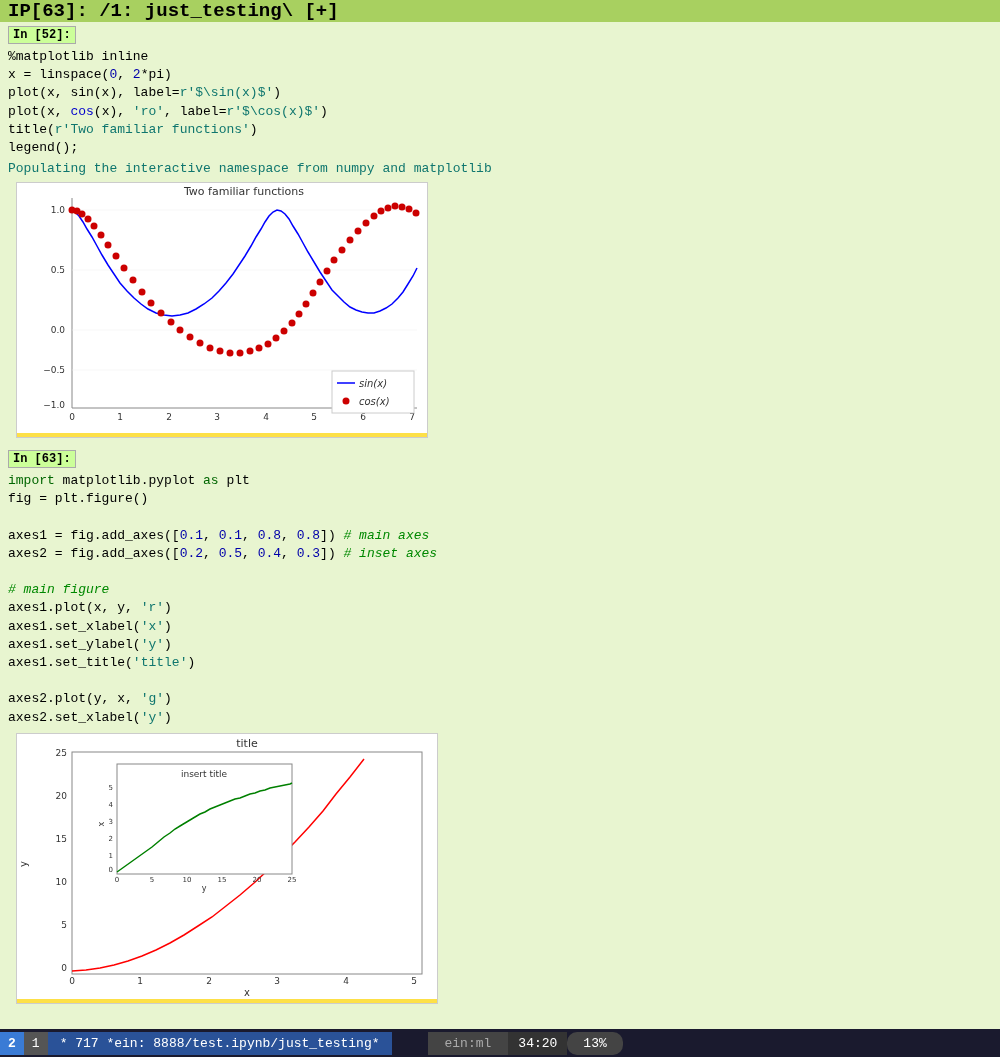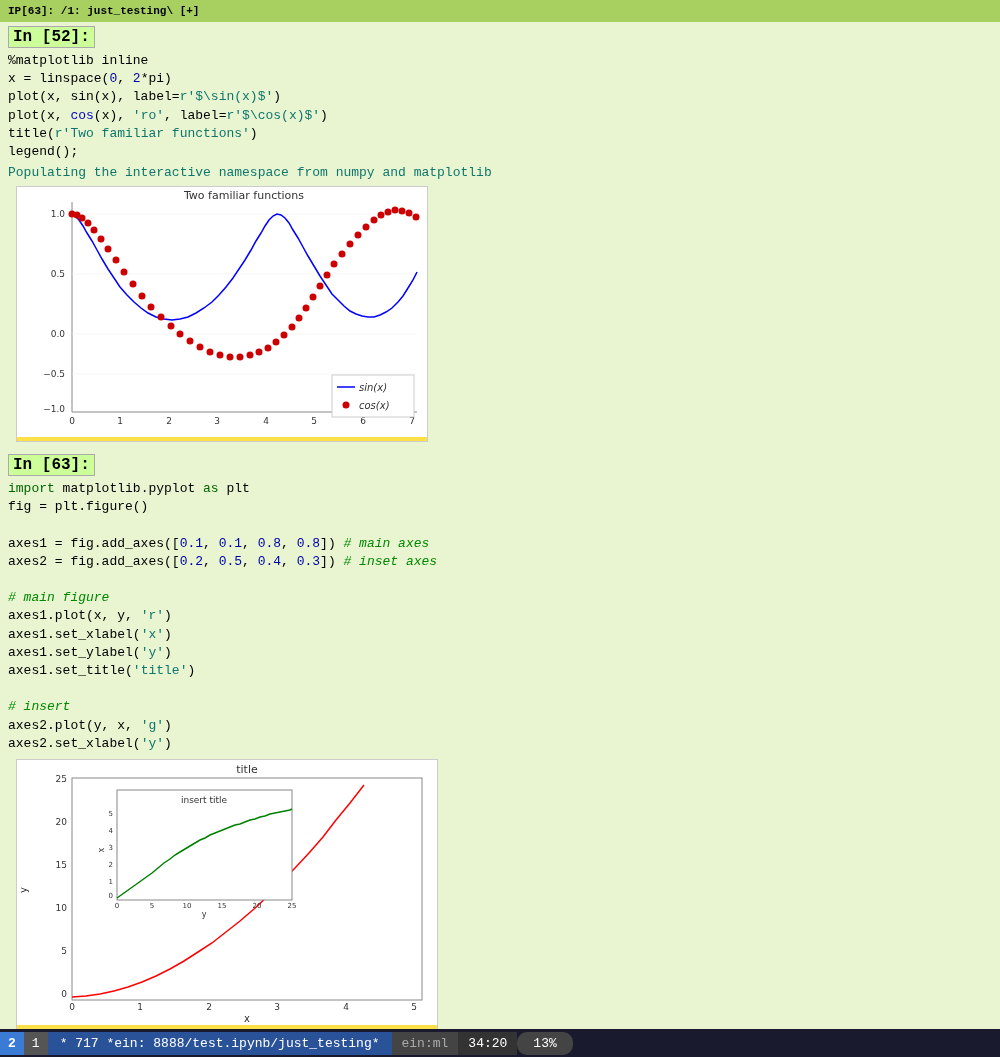--- a/index.html
+++ b/index.html
@@ -11,21 +11,21 @@
       height: 1057px;
       overflow: hidden;
       position: relative;
     }
 
     
     #title-bar {
       background-color: #a8d060;
       color: #000;
       padding: 3px 8px;
-      font-size: 11px;
+      font-size: 19px;
       font-weight: bold;
       height: 22px;
       display: flex;
       align-items: center;
     }
 
     
     #notebook {
       background-color: #e8f5d0;
       padding: 0;
@@ -39,21 +39,21 @@
     }
 
     .cell-in-label {
       color: #000;
       background-color: #ccff99;
       display: inline-block;
       padding: 1px 4px;
       margin-bottom: 2px;
       border: 1px solid #aaa;
       font-weight: bold;
-      font-size: 16px;
+      font-size: 12px;
     }
 
     .code-block {
       background-color: #e8f5d0;
       padding: 2px 0;
       line-height: 1.4;
     }
 
     
     .kw { color: #006600; font-weight: normal; } 
@@ -107,21 +107,22 @@
     .status-file {
       background-color: #2a5298;
       color: #fff;
       padding: 4px 12px;
       flex: 1;
     }
 
     .status-mode {
       background-color: #444;
       color: #aaa;
-      padding: 4px 10px;
+      padding: 4px 17px;
+      margin-left: 36px;
     }
 
     .status-pos {
       background-color: #333;
       color: #fff;
       padding: 4px 10px;
     }
 
     .status-pct {
       background-color: #444;
@@ -255,21 +256,20 @@
       <div>&nbsp;</div>
       <div><span class="plain">axes1 = fig.add_axes([</span><span class="num">0.1</span><span class="plain">, </span><span class="num">0.1</span><span class="plain">, </span><span class="num">0.8</span><span class="plain">, </span><span class="num">0.8</span><span class="plain">]) </span><span class="comment"># main axes</span></div>
       <div><span class="plain">axes2 = fig.add_axes([</span><span class="num">0.2</span><span class="plain">, </span><span class="num">0.5</span><span class="plain">, </span><span class="num">0.4</span><span class="plain">, </span><span class="num">0.3</span><span class="plain">]) </span><span class="comment"># inset axes</span></div>
       <div>&nbsp;</div>
       <div><span class="comment"># main figure</span></div>
       <div><span class="plain">axes1.plot(x, y, </span><span class="str">'r'</span><span class="plain">)</span></div>
       <div><span class="plain">axes1.set_xlabel(</span><span class="str">'x'</span><span class="plain">)</span></div>
       <div><span class="plain">axes1.set_ylabel(</span><span class="str">'y'</span><span class="plain">)</span></div>
       <div><span class="plain">axes1.set_title(</span><span class="str">'title'</span><span class="plain">)</span></div>
       <div>&nbsp;</div>
-      <div><span class="comment"># insert</span></div>
       <div><span class="plain">axes2.plot(y, x, </span><span class="str">'g'</span><span class="plain">)</span></div>
       <div><span class="plain">axes2.set_xlabel(</span><span class="str">'y'</span><span class="plain">)</span></div>
     </div>
 
     
     <div class="plot-container">
       <svg width="420" height="265">
         <rect x="0" y="0" width="420" height="265" fill="white"></rect>
 
         <text x="230" y="13" text-anchor="middle" font-size="11" fill="#333">title</text>

